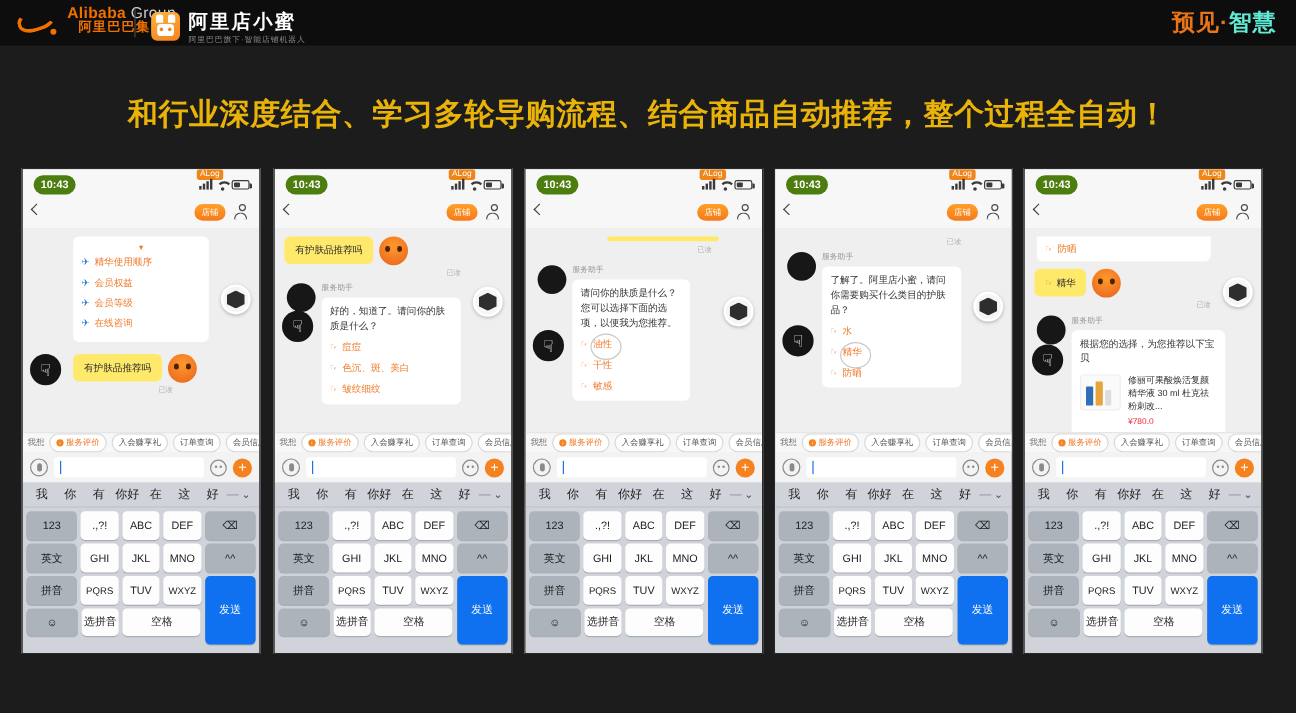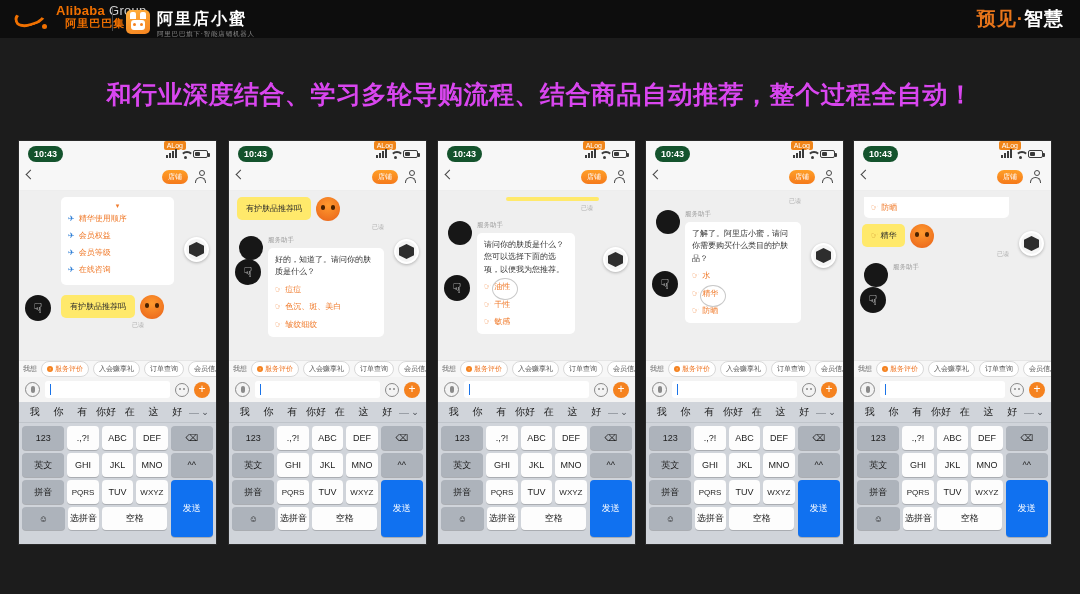--- a/index.html
+++ b/index.html
@@ -32,42 +32,42 @@
   .cat-logo:before, .cat-logo:after { content:""; position:absolute; top:2px; width:6px; height:7px; background:#fff; border-radius:2px 2px 0 0; }
   .cat-logo:before { left: 4px; } .cat-logo:after { right: 4px; }
   .cat-logo .face { position:absolute; left:5px; top:10px; width:14px; height:10px; background:#fff; border-radius:3px; }
   .cat-logo .face:before, .cat-logo .face:after { content:""; position:absolute; top:3px; width:3px; height:3px; background:#f5821f; border-radius:50%; }
   .cat-logo .face:before { left:2px; } .cat-logo .face:after { right:2px; }
   .mi-text { line-height: 1.1; }
   .mi-title { font-size: 16px; font-weight: bold; color: #ffffff; letter-spacing: 2px; }
   .mi-sub { font-size: 6.5px; color: #8a8a8a; letter-spacing: .8px; margin-top: 2px; }
   .brand-far-right { position: absolute; right: 16px; top: 6px; font-size: 19px; font-weight: bold; letter-spacing: 1px; }
   .o-orange { color: #e8751a; }
-  .o-blue { color: #ffffff; text-align: center; }
+  .o-blue { color: #5eead4; text-align: center; }
 
   
   .main-title {
     position: absolute; left: 0; top: 78px; width: 1080px;
-    text-align: center; color: #d946ef;
+    text-align: center; color: #eab308;
     font-size: 25px; font-weight: bold; letter-spacing: .5px;
   }
 
   
   .phones { position: absolute; left: 0; top: 140px; width: 1080px; height: 405px; }
   .phone {
     position: absolute; top: 0; width: 199px; height: 405px;
     background: #f1f1f1; overflow: hidden;
     border: 1px solid #2a2a2a;
   }
   .p1 { left: 18px; } .p2 { left: 228px; } .p3 { left: 437px; } .p4 { left: 645px; } .p5 { left: 853px; }
 
   
   .statusbar { height: 24px; background: #f7f7f7; position: relative; }
   .time-pill {
-    position: absolute; left: 9px; top: 5px; background: #14532d; color:#fff;
+    position: absolute; left: 9px; top: 5px; background: #4d7c0f; color:#fff;
     font-size: 9px; font-weight: bold; padding: 3px 6px; border-radius: 8px;
   }
   .alog { position: absolute; right: 30px; top: 0px; background:#f08519; color:#fff; font-size:7px; padding:1px 3px; border-radius:2px; }
   .sb-icons { position: absolute; right: 8px; top: 8px; display: flex; align-items: center; gap: 3px; }
   .sig { display: flex; align-items: flex-end; gap: 1px; }
   .sig i { width: 2px; background: #3b3b3b; display:block; }
   .sig i:nth-child(1){height:3px} .sig i:nth-child(2){height:5px} .sig i:nth-child(3){height:7px} .sig i:nth-child(4){height:9px}
   .wifi { width: 10px; height: 8px; position: relative; }
   .wifi:before { content:""; position:absolute; left:0; top:1px; width:10px; height:10px; border:2px solid #3b3b3b; border-radius:50%; clip-path: polygon(0 0,100% 0,50% 55%); }
   .wifi:after { content:""; position:absolute; left:4px; top:6px; width:3px; height:3px; background:#3b3b3b; border-radius:50%; }
@@ -743,20 +743,34 @@
           <div class="user-row">
             <div class="bubble-user"><span class="ptr" style="color:#c88a2a">☞</span> <span>精华</span></div>
             <div class="user-avatar" style="margin-right:-30px"></div>
           </div>
           <div class="read-mark" style="margin-right:0">已读</div>
         </div>
         <div class="bot-row" style="margin-left:2px;margin-right:22px;margin-top:4px">
           <div class="bot-avatar"></div>
           <div class="bot-col">
             <div class="bot-name">服务助手</div>
+            <div class="bubble-bot">
+              <div>根据您的选择，为您推荐以下宝贝</div>
+              <div class="prod-card">
+                <div class="prod-img">
+                    <div class="b1"></div>
+                    <div class="b2"></div>
+                    <div class="b3"></div>
+                  </div>
+                <div class="prod-info">
+                  <div class="prod-title">修丽可果酸焕活复颜精华液 30 ml 杜克祛粉刺改...</div>
+                  <div class="prod-price">¥780.0</div>
+                </div>
+              </div>
+            </div>
           </div>
         </div>
       </div>
       <div class="quicktabs">
         <div class="qt-label">我想</div>
         <div class="qt hot">
             <span class="dot-o">!</span>
             <span>服务评价</span>
           </div>
         <div class="qt">

